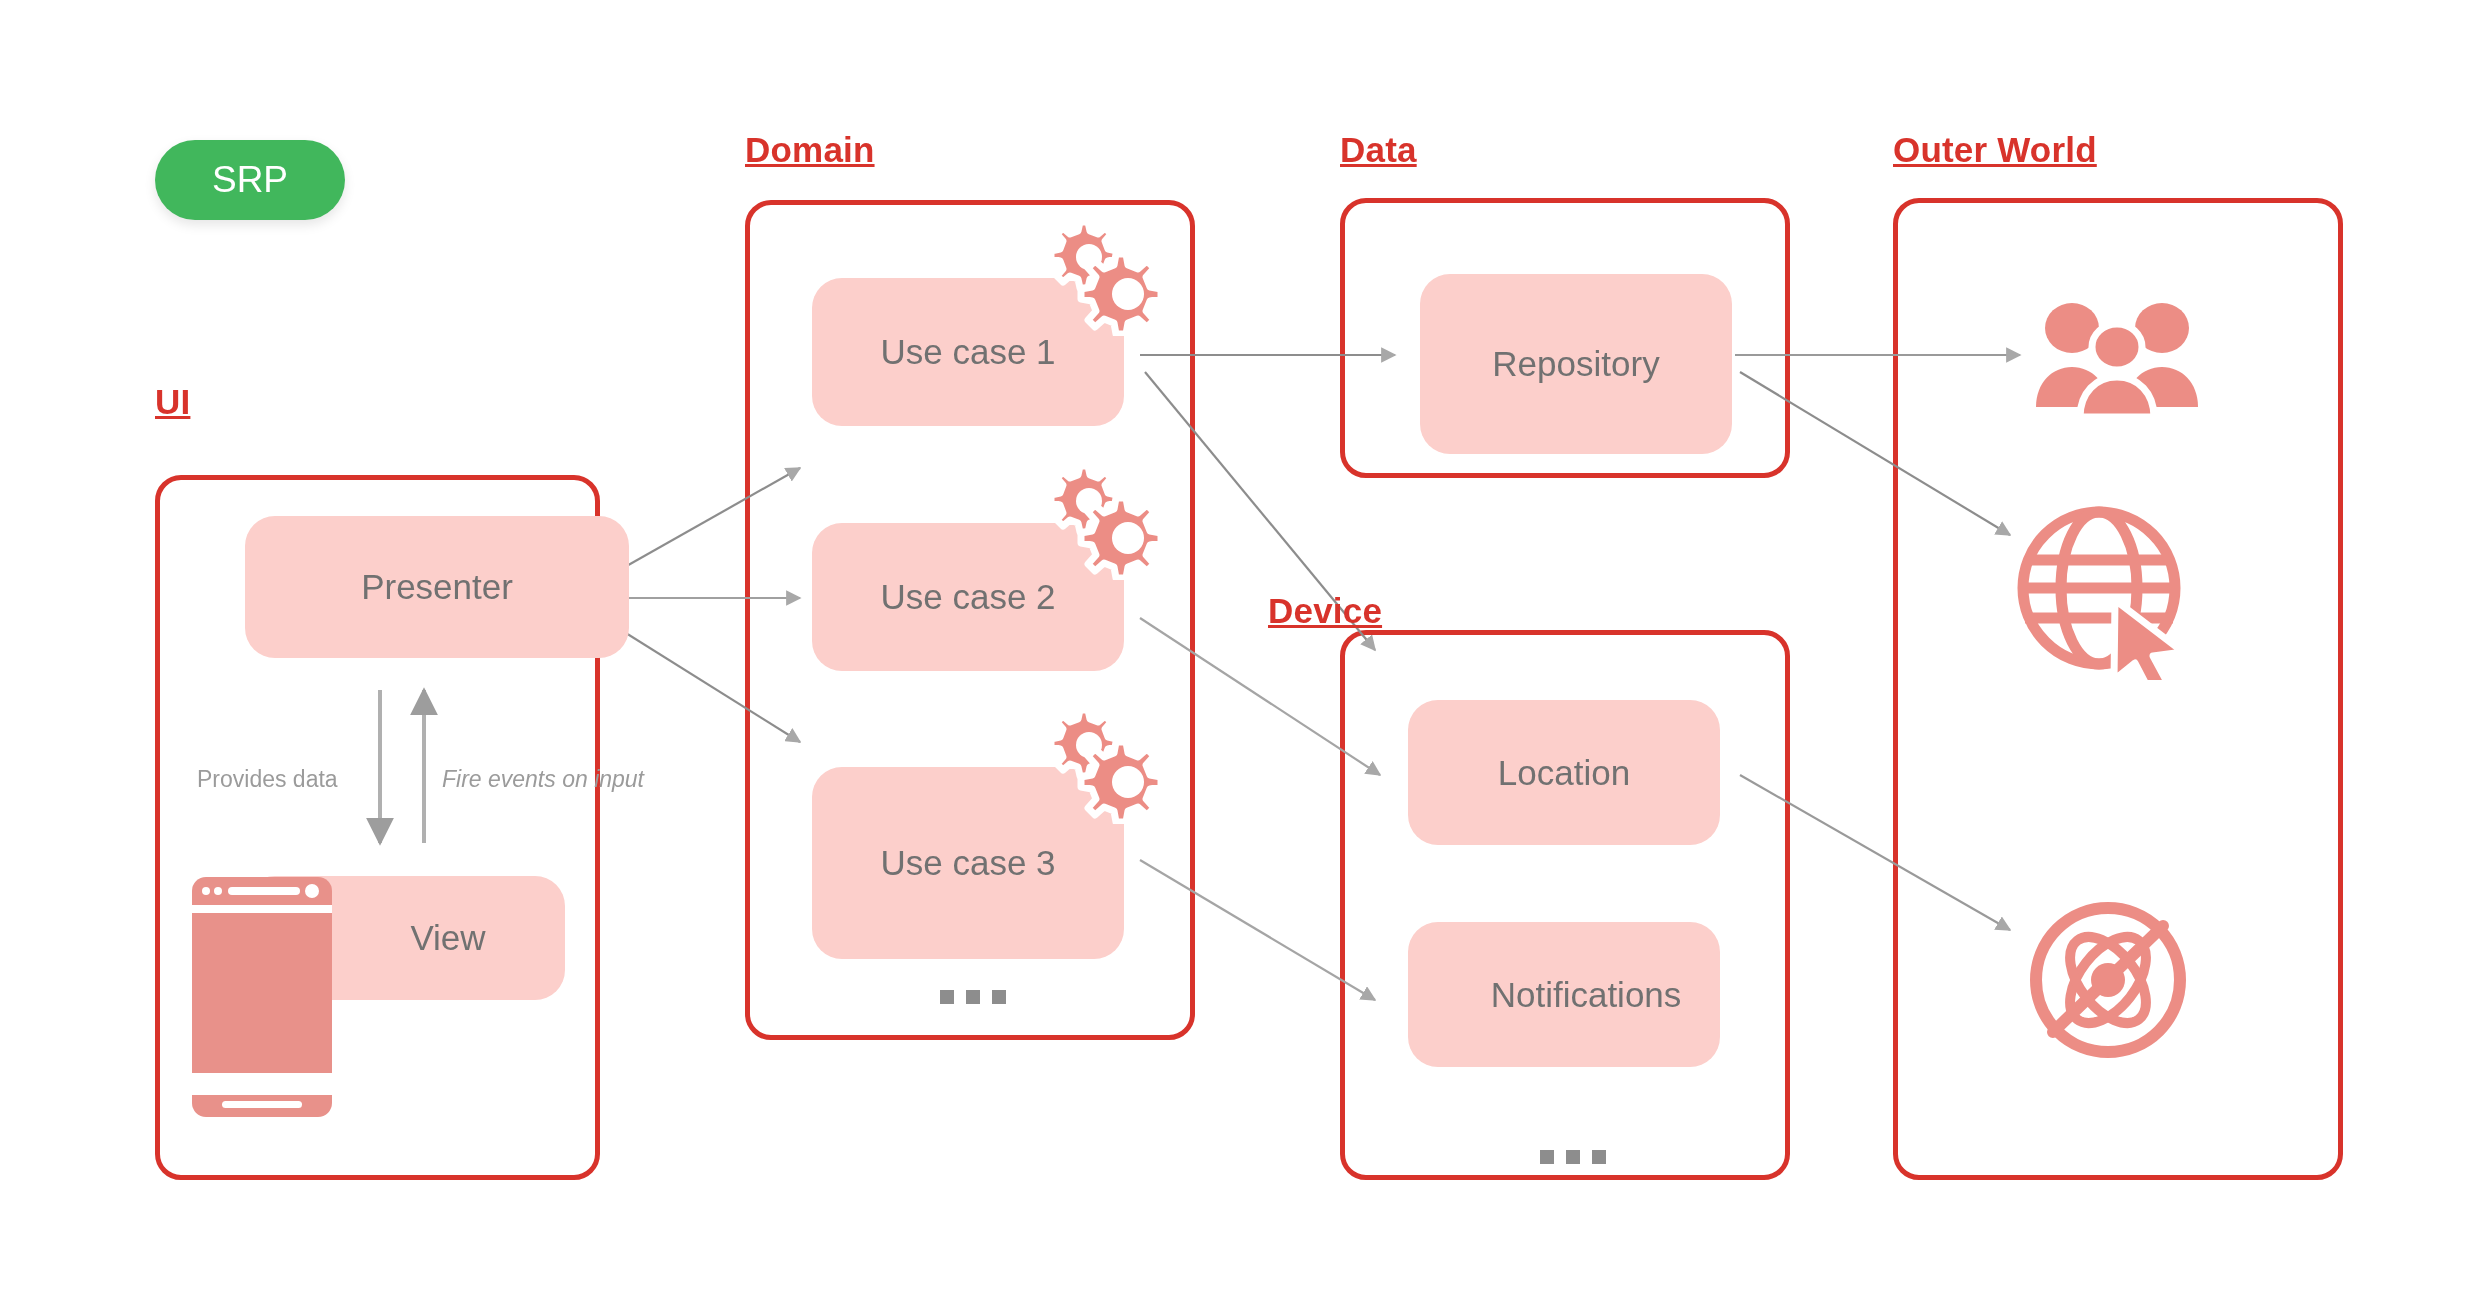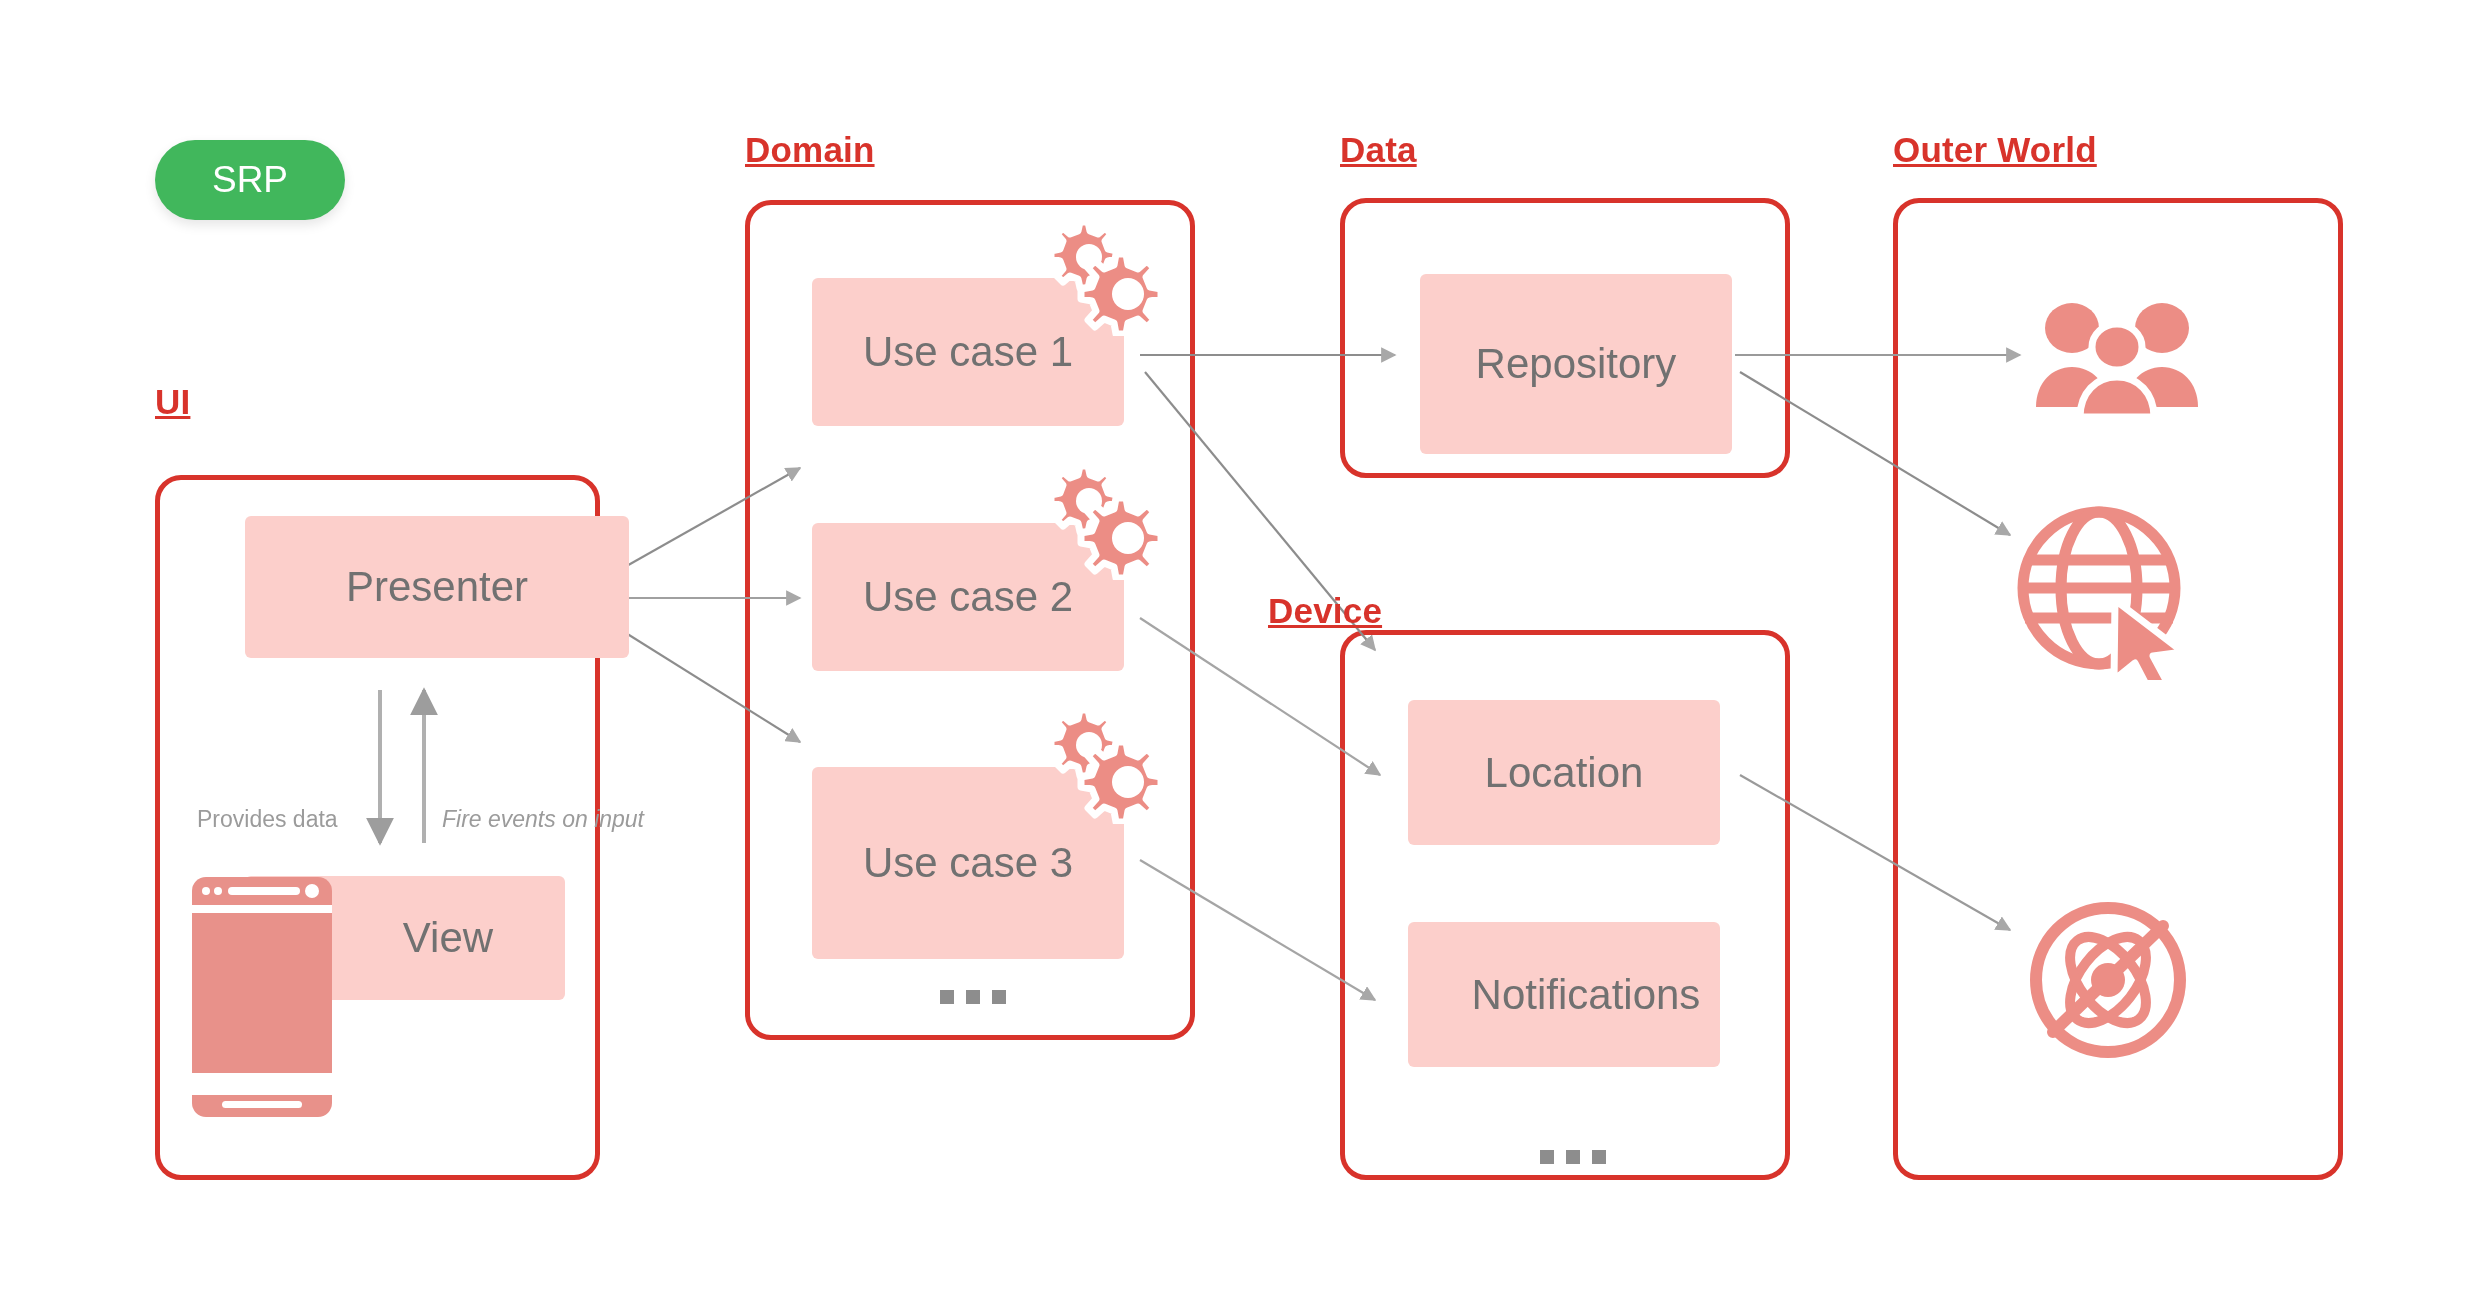--- a/index.html
+++ b/index.html
@@ -43,23 +43,23 @@
     letter-spacing: 0.2px;
     white-space: nowrap;
     z-index: 6;
     text-decoration: underline;
   }
 
   
   .node {
     position: absolute;
     background: #FCCFCB;
-    border-radius: 6px;
+    border-radius: 30px;
     color: #717171;
-    font-size: 42px;
+    font-size: 35px;
     font-weight: 400;
     display: flex;
     align-items: center;
     justify-content: center;
     z-index: 5;
   }
 
   
   #srp-badge {
     position: absolute;
@@ -77,21 +77,20 @@
     z-index: 9;
   }
 
   
   .edge-label {
     position: absolute;
     font-size: 23px;
     color: #9b9b9b;
     white-space: nowrap;
     z-index: 7;
-    margin-top: 40px;
   }
   .edge-label.overflow {
     color: #9b9b9b;
     font-style: italic;
   }
 
   
   .ellipsis {
     position: absolute;
     display: flex;

